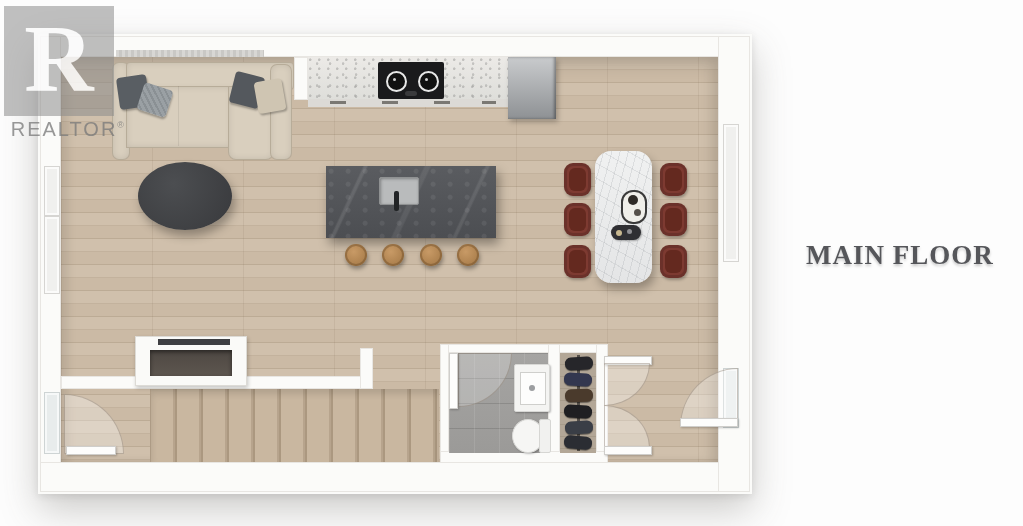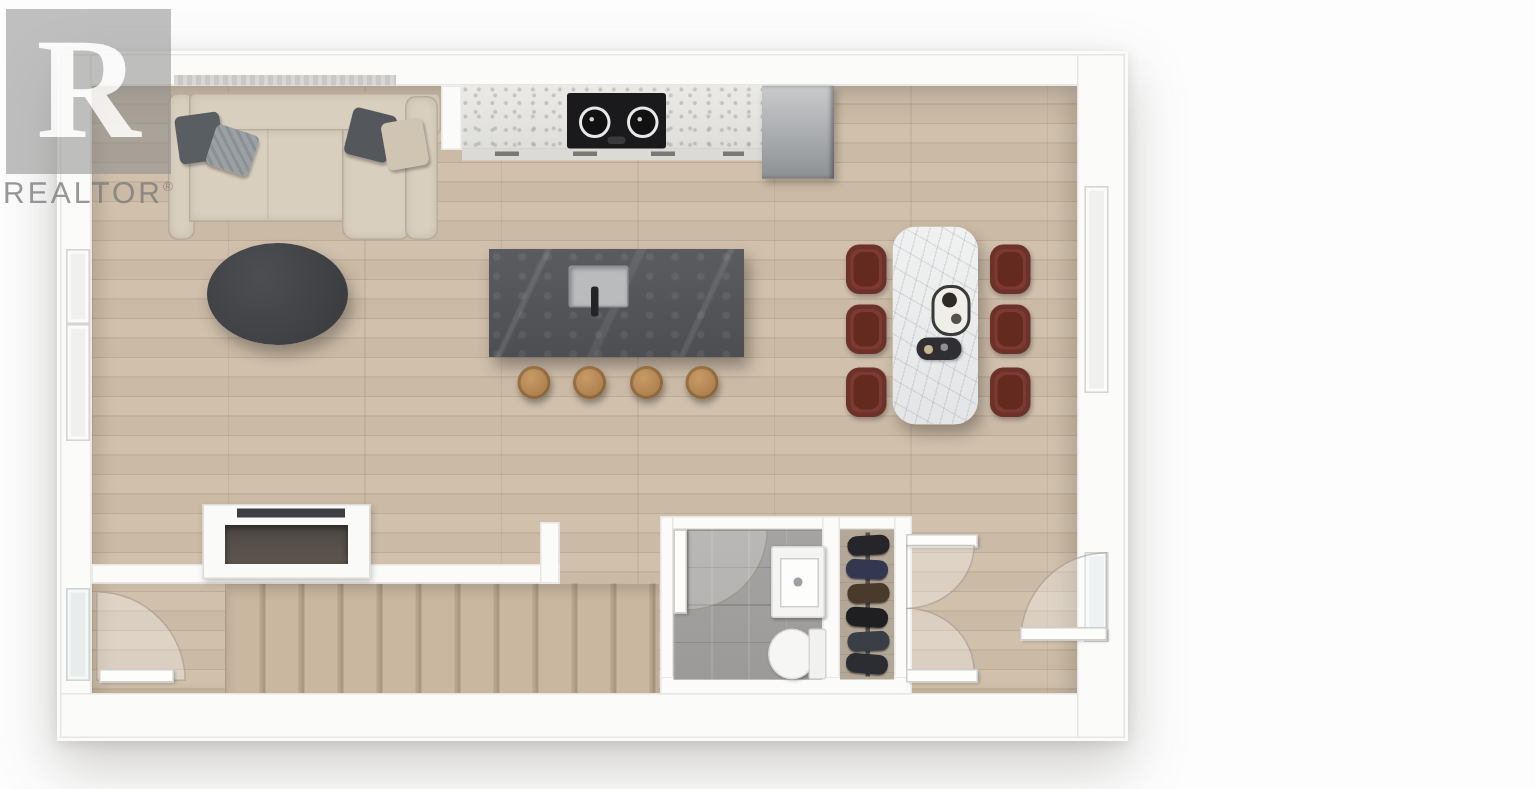--- a/index.html
+++ b/index.html
@@ -89,21 +89,21 @@
   #shoe-pole{background:#55504a;}
 
   
   #main-floor-label{left:806px;top:240px;font-family:"Liberation Serif",serif;font-weight:700;
     font-size:27px;color:#55565a;letter-spacing:1px;text-shadow:0 2px 3px rgba(0,0,0,.22);white-space:nowrap;}
   #watermark{left:2px;top:4px;width:124px;opacity:.88;}
   #wm-block{position:absolute;left:2px;top:2px;width:110px;height:110px;background:rgba(138,138,138,.62);
     display:flex;align-items:center;justify-content:center;}
   #wm-letter{font-family:"Liberation Serif",serif;font-weight:700;font-size:96px;line-height:1;
     color:rgba(255,255,255,.93);transform:translateY(-2px);}
-  #wm-text{position:absolute;left:0;top:114px;width:124px;text-align:left;
+  #wm-text{position:absolute;left:0;top:114px;width:124px;text-align:right;
     font-size:20px;font-weight:500;letter-spacing:2px;color:rgba(122,122,122,.88);white-space:nowrap;}
   #wm-text sup{font-size:9px;}
   .seam{position:absolute;background:rgba(0,0,0,.07);}
   #vent{background:repeating-linear-gradient(90deg,#d8d7d4 0 3px,#c9c8c5 3px 6px);}
 </style>
 </head>
 <body>
 
 <div id="canvas">
 
@@ -215,20 +215,21 @@
     <div class="qd" style="left:566px;top:329px;width:44px;height:41px;border-radius:0 0 100% 0;"></div>
     <div class="qd" style="left:566px;top:371px;width:44px;height:41px;border-radius:0 100% 0 0;"></div>
     <div class="leaf" style="left:566px;top:412px;width:46px;height:7px;"></div>
 
     <div class="glass" style="left:685px;top:334px;width:14px;height:58px;"></div>
     <div class="qd" style="left:642px;top:334px;width:56px;height:57px;border-radius:100% 0 0 0;"></div>
     <div class="leaf" style="left:642px;top:384px;width:56px;height:7px;"></div>
 
   </div>
 
+  <div class="abs" id="main-floor-label">MAIN FLOOR</div>
 
   <div class="abs" id="watermark">
     <div id="wm-block">
       <span id="wm-letter">R</span>
     </div>
     <div id="wm-text"><span>REALTOR</span><sup>®</sup></div>
   </div>
 
 </div>
 

